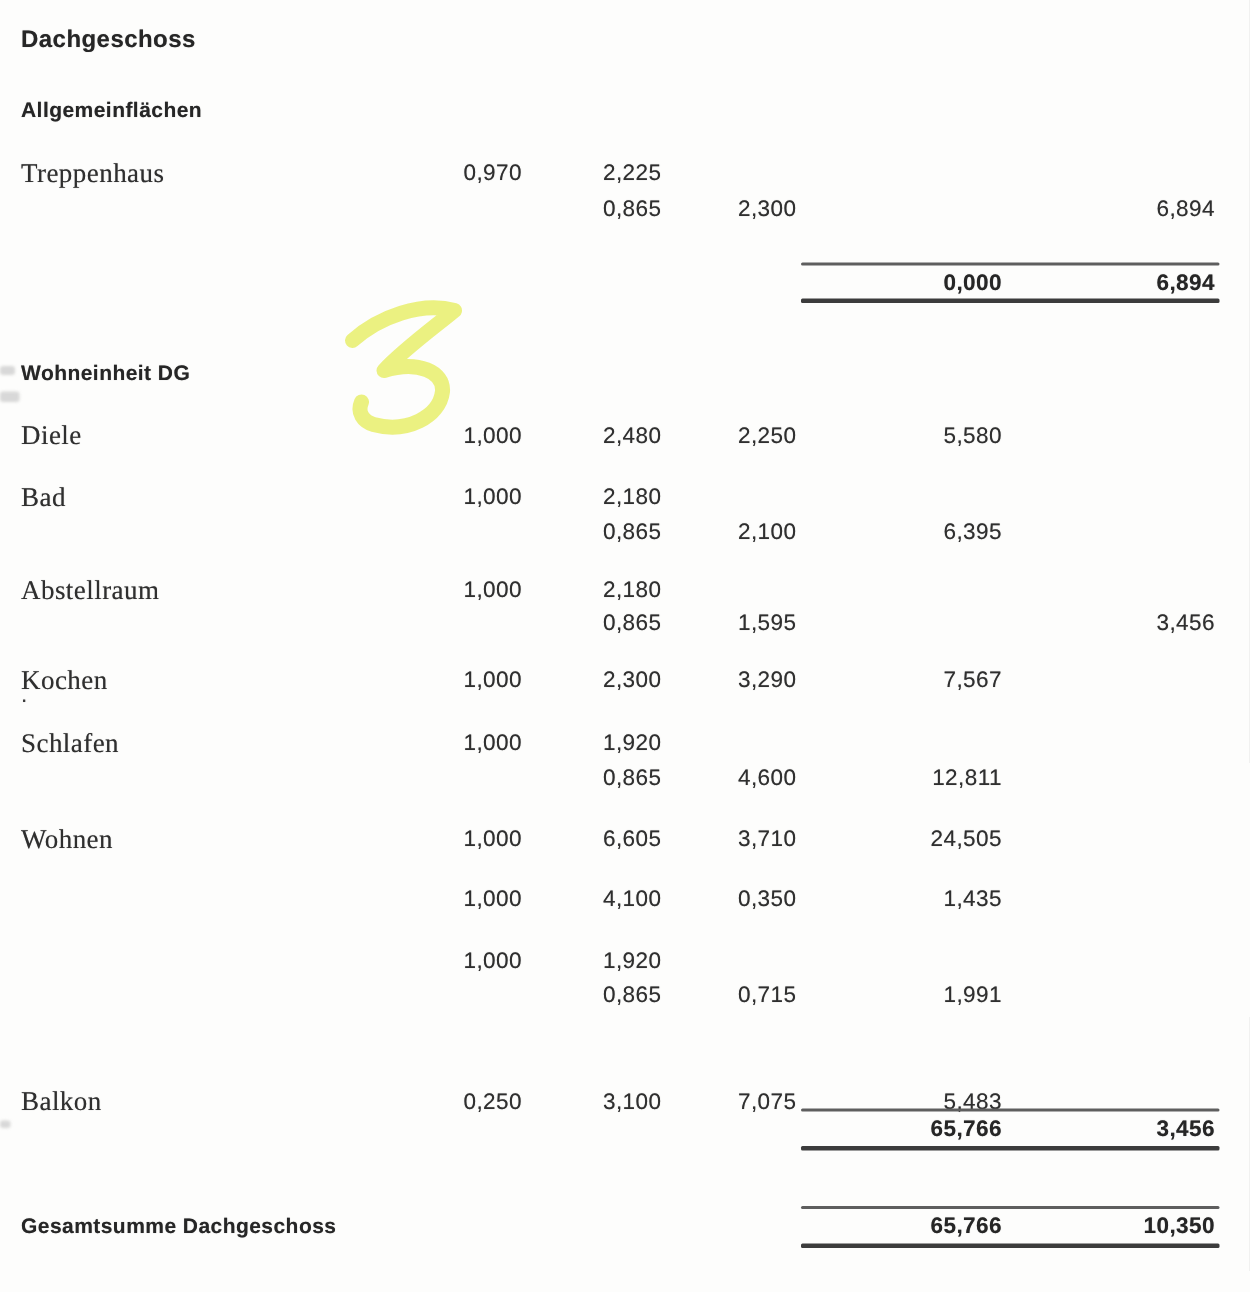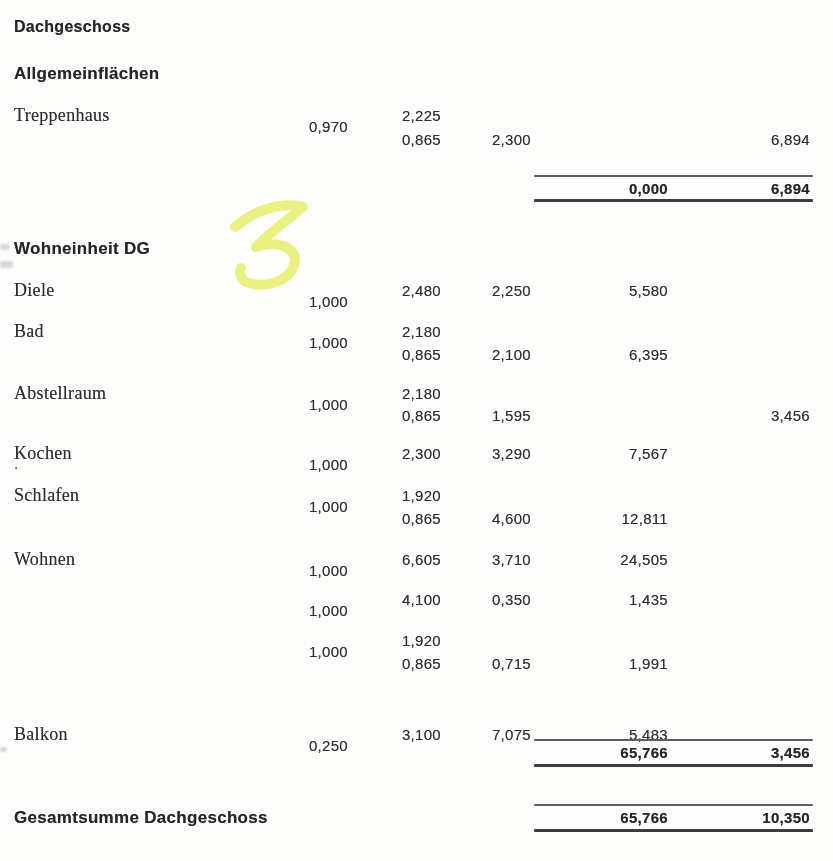--- a/index.html
+++ b/index.html
@@ -8,28 +8,28 @@
     width: 833px;
     height: 861px;
     margin: 0 auto;
     background: #fdfdfc;
     overflow: hidden;
     font-family: "Liberation Sans", sans-serif;
     color: #2f2f2f;
     letter-spacing: 0.3px;
     text-shadow: 0 0 0.5px rgba(45,45,45,0.55);
   }
-  .t { position: absolute; font-size: 17px; line-height: 17px; white-space: nowrap; }
+  .t { position: absolute; font-size: 14px; line-height: 17px; white-space: nowrap; }
   .bold { font-weight: 700; color: #262626; }
   .heading { font-size: 16px; }
   .label { position: absolute; left: 14px; font-size: 18px; line-height: 17px; white-space: nowrap; font-family: Liberation Serif, serif; }
   .line { position: absolute; left: 0; width: 833px; height: 17px; }
   .num { position: absolute; top: 0; font-size: 15px; line-height: 17px; white-space: nowrap; }
   
-  .c1 { right: 485px; margin-top: 11px; }
+  .c1 { right: 485px; }
   .c2 { right: 392px; }
   .c3 { right: 302px; }
   .c4 { right: 165px; text-align: center; }
   .c5 { right: 23px; }
   .rule { position: absolute; left: 534px; width: 279px; height: 2px; background: #5e5e5e; border-radius: 1px; }
   .rule.thick { height: 3px; background: #3c3c3c; }
   .hand3 { position: absolute; left: 229px; top: 197px; width: 86px; height: 94px; }
   .straydot { position: absolute; left: 14px; top: 455px; font-size: 15px; line-height: 17px; color: #3a3a3a; }
   .smudge { position: absolute; background: rgba(140,140,140,0.32); filter: blur(1.2px); border-radius: 2px; }
 </style>

